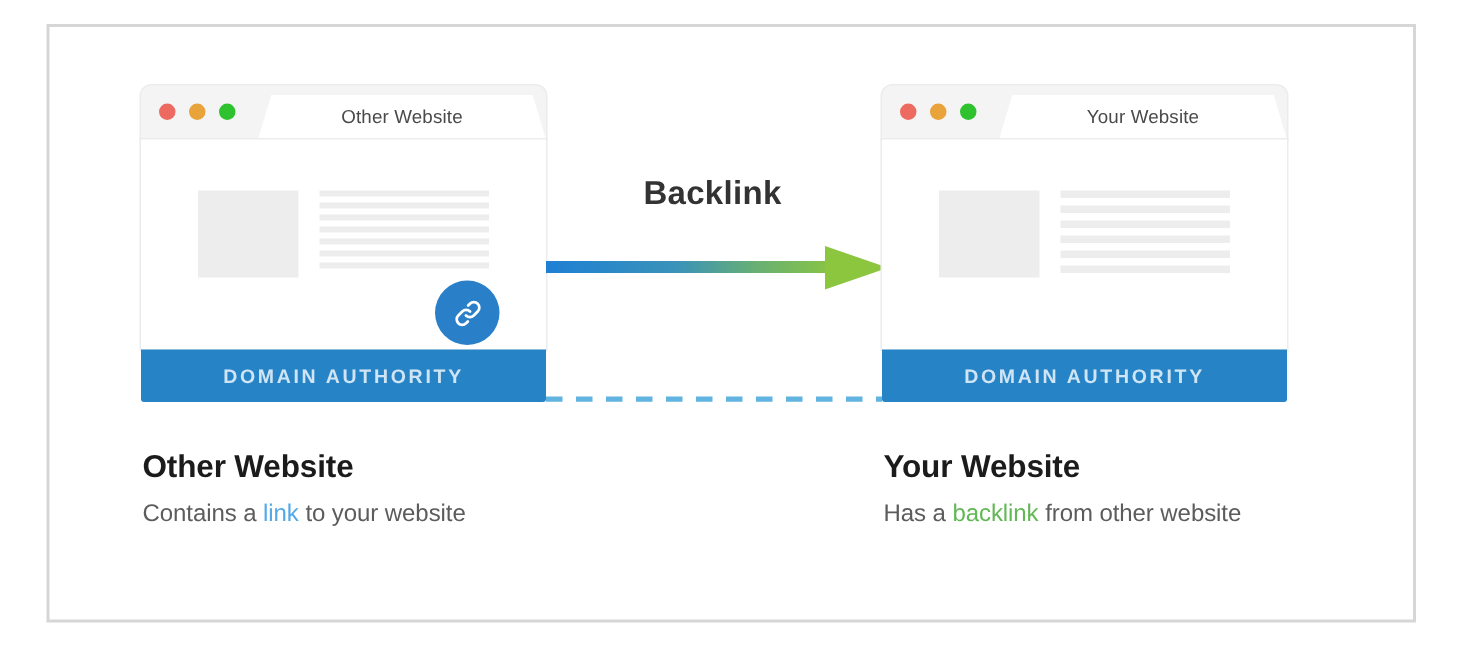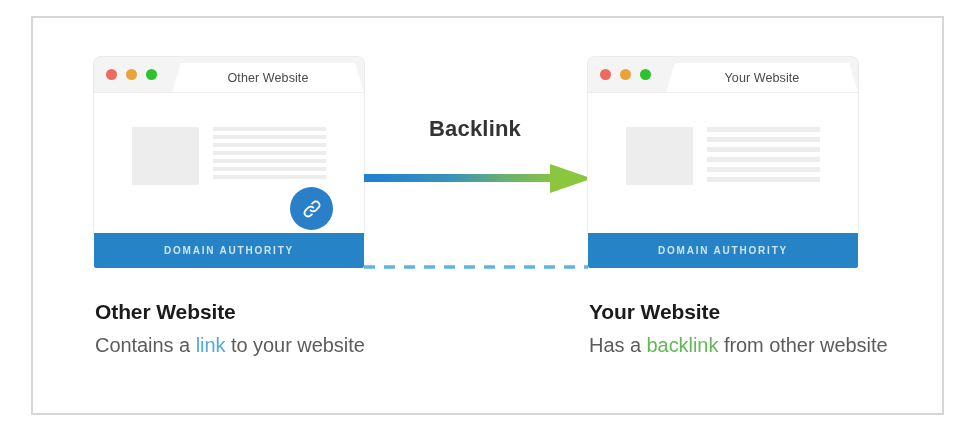--- a/index.html
+++ b/index.html
@@ -142,21 +142,21 @@
   .da-bar {
     position: relative;
     height: 35px;
     background: #2684c6;
     display: flex;
     align-items: center;
     justify-content: center;
     border-radius: 0 0 2px 2px;
   }
   .da-label {
-    font-size: 10px;
+    font-size: 13px;
     letter-spacing: 1.8px;
     color: #cfe4f4;
     font-weight: 600;
     font-family: "Liberation Sans", sans-serif;
     white-space: nowrap;
   }
 
   
   .backlink-label {
     position: absolute;
@@ -197,21 +197,21 @@
 
   .caption-title {
     font-size: 21px;
     font-weight: bold;
     color: #1b1b1b;
     font-family: "Liberation Sans", sans-serif;
     margin: 0 0 10px 0;
     letter-spacing: -0.1px;
   }
   .caption-text {
-    font-size: 20px;
+    font-size: 16px;
     color: #5c5c5c;
     font-family: "Liberation Sans", sans-serif;
     margin: 0;
     letter-spacing: -0.05px;
   }
   .hl-blue  { color: #52a8e8; }
   .hl-green { color: #62b855; }
 </style>
 </head>
 <body>

